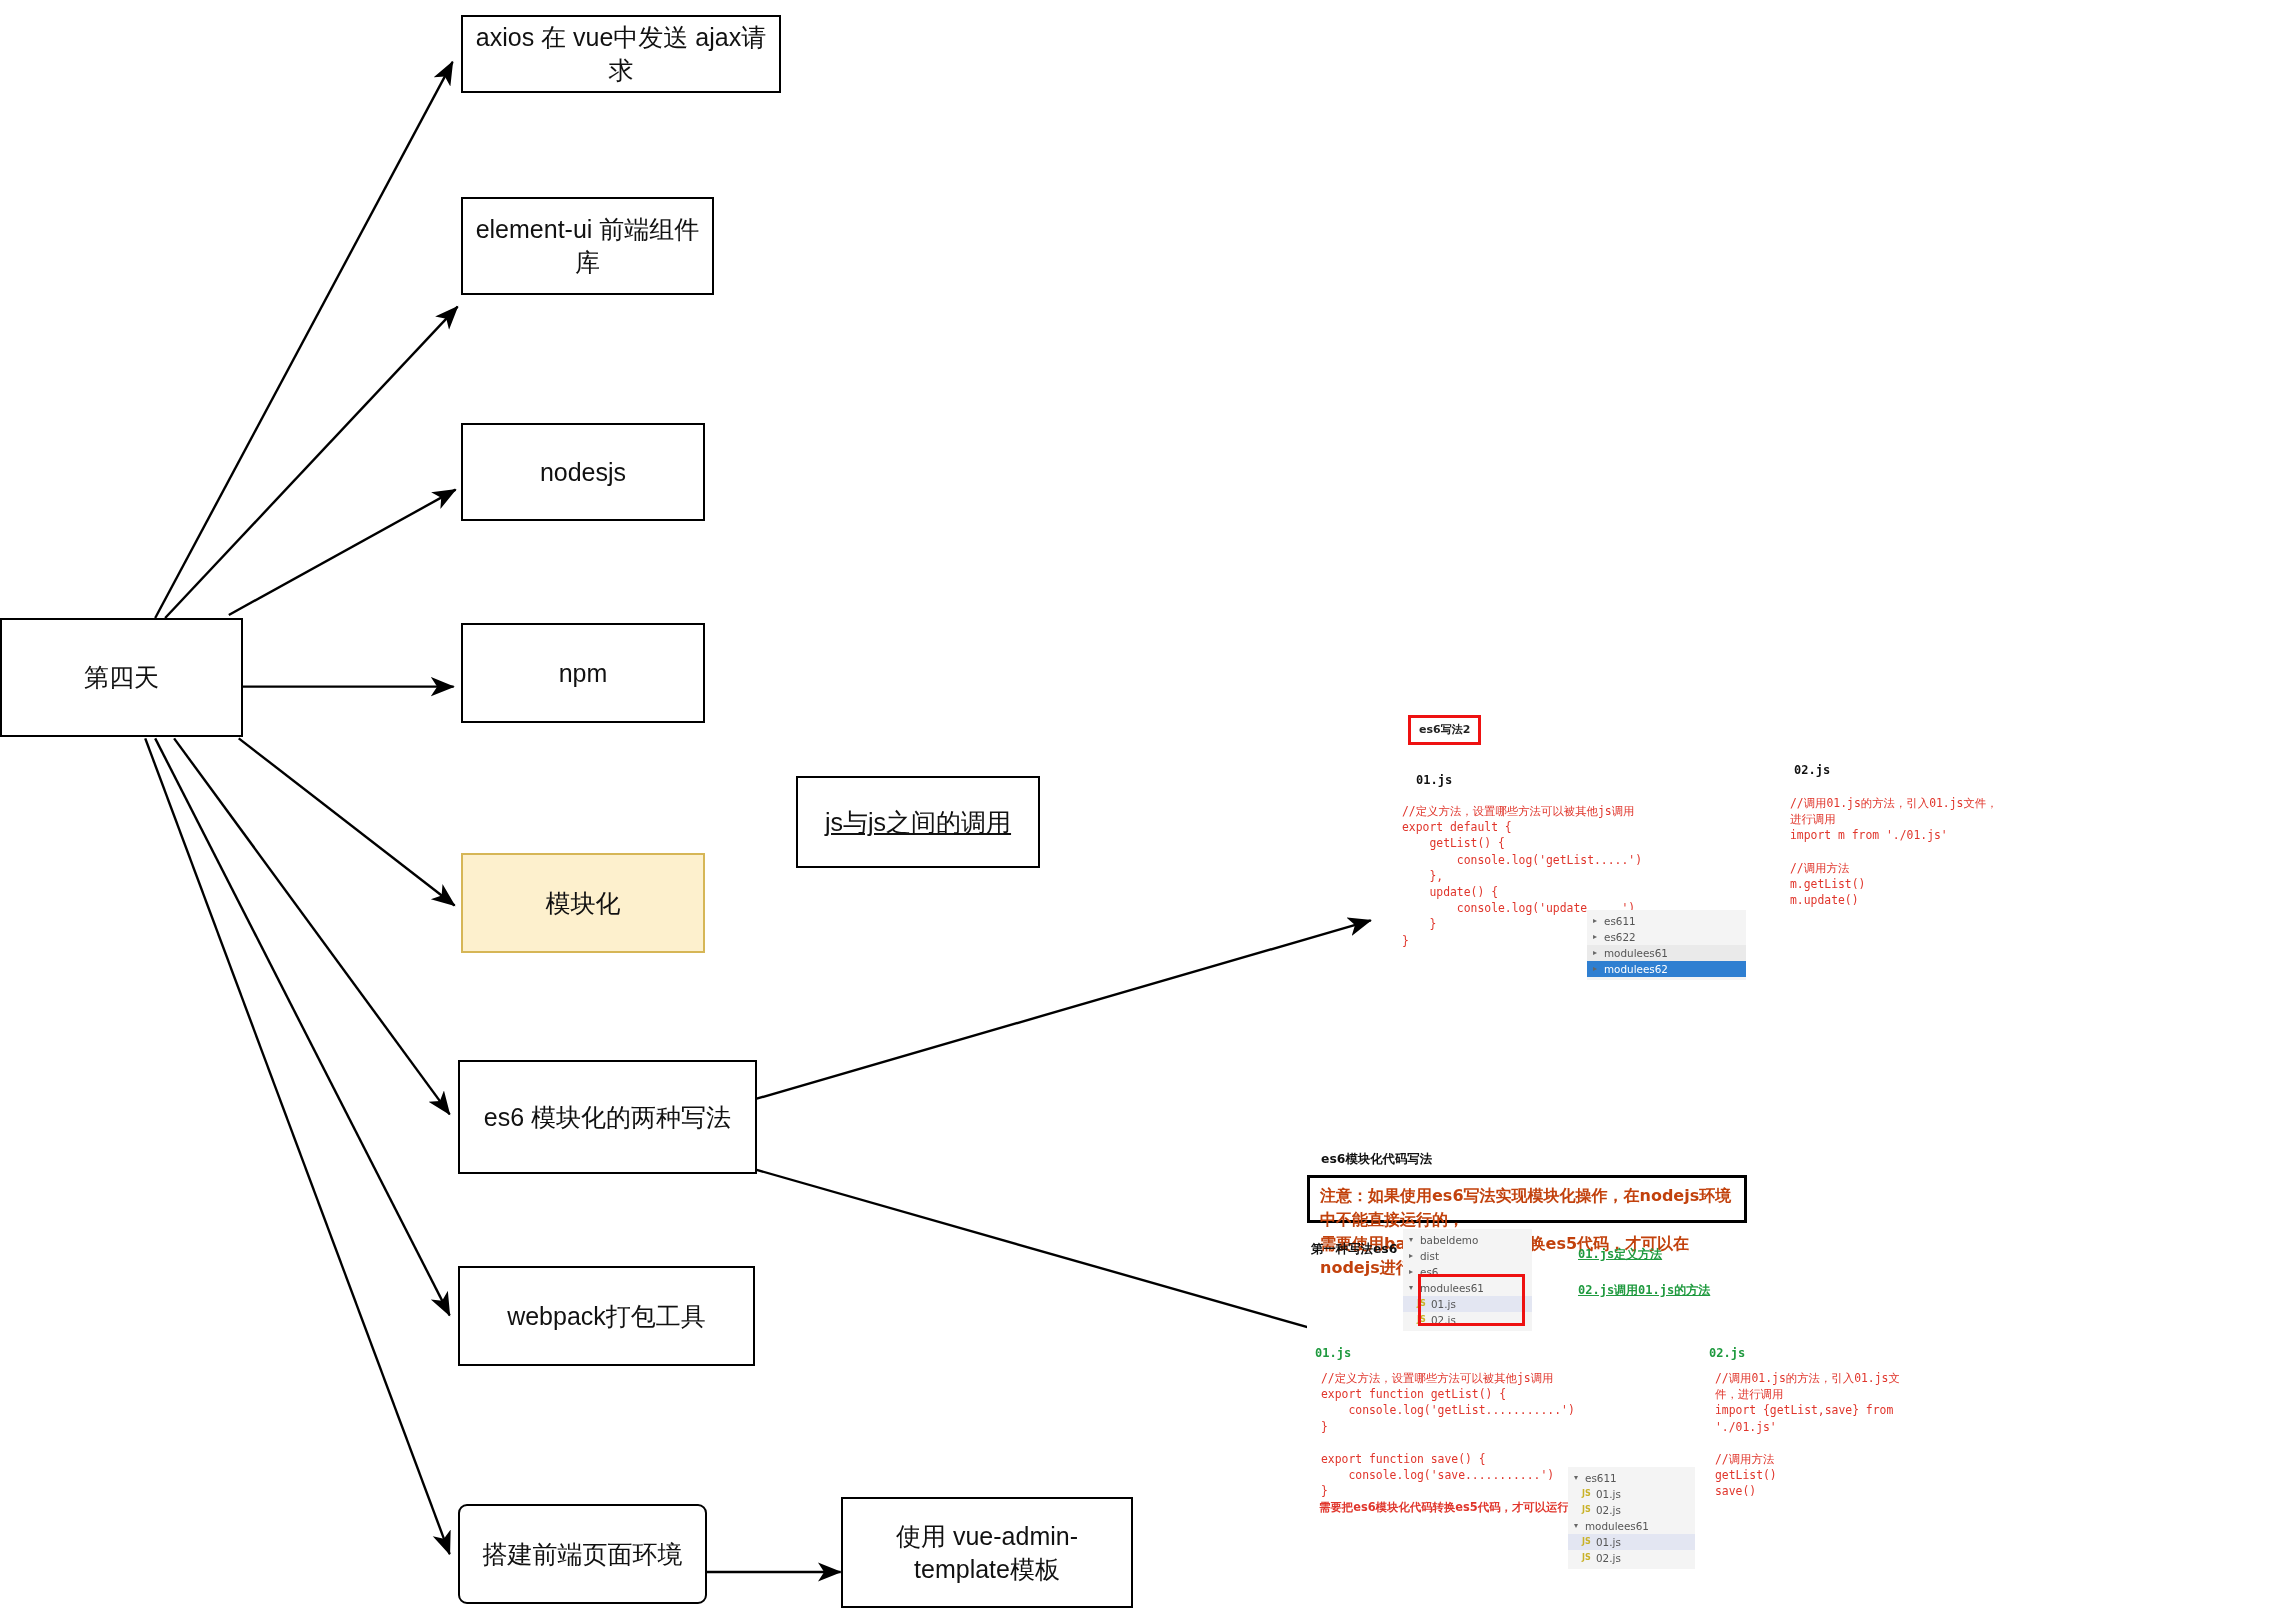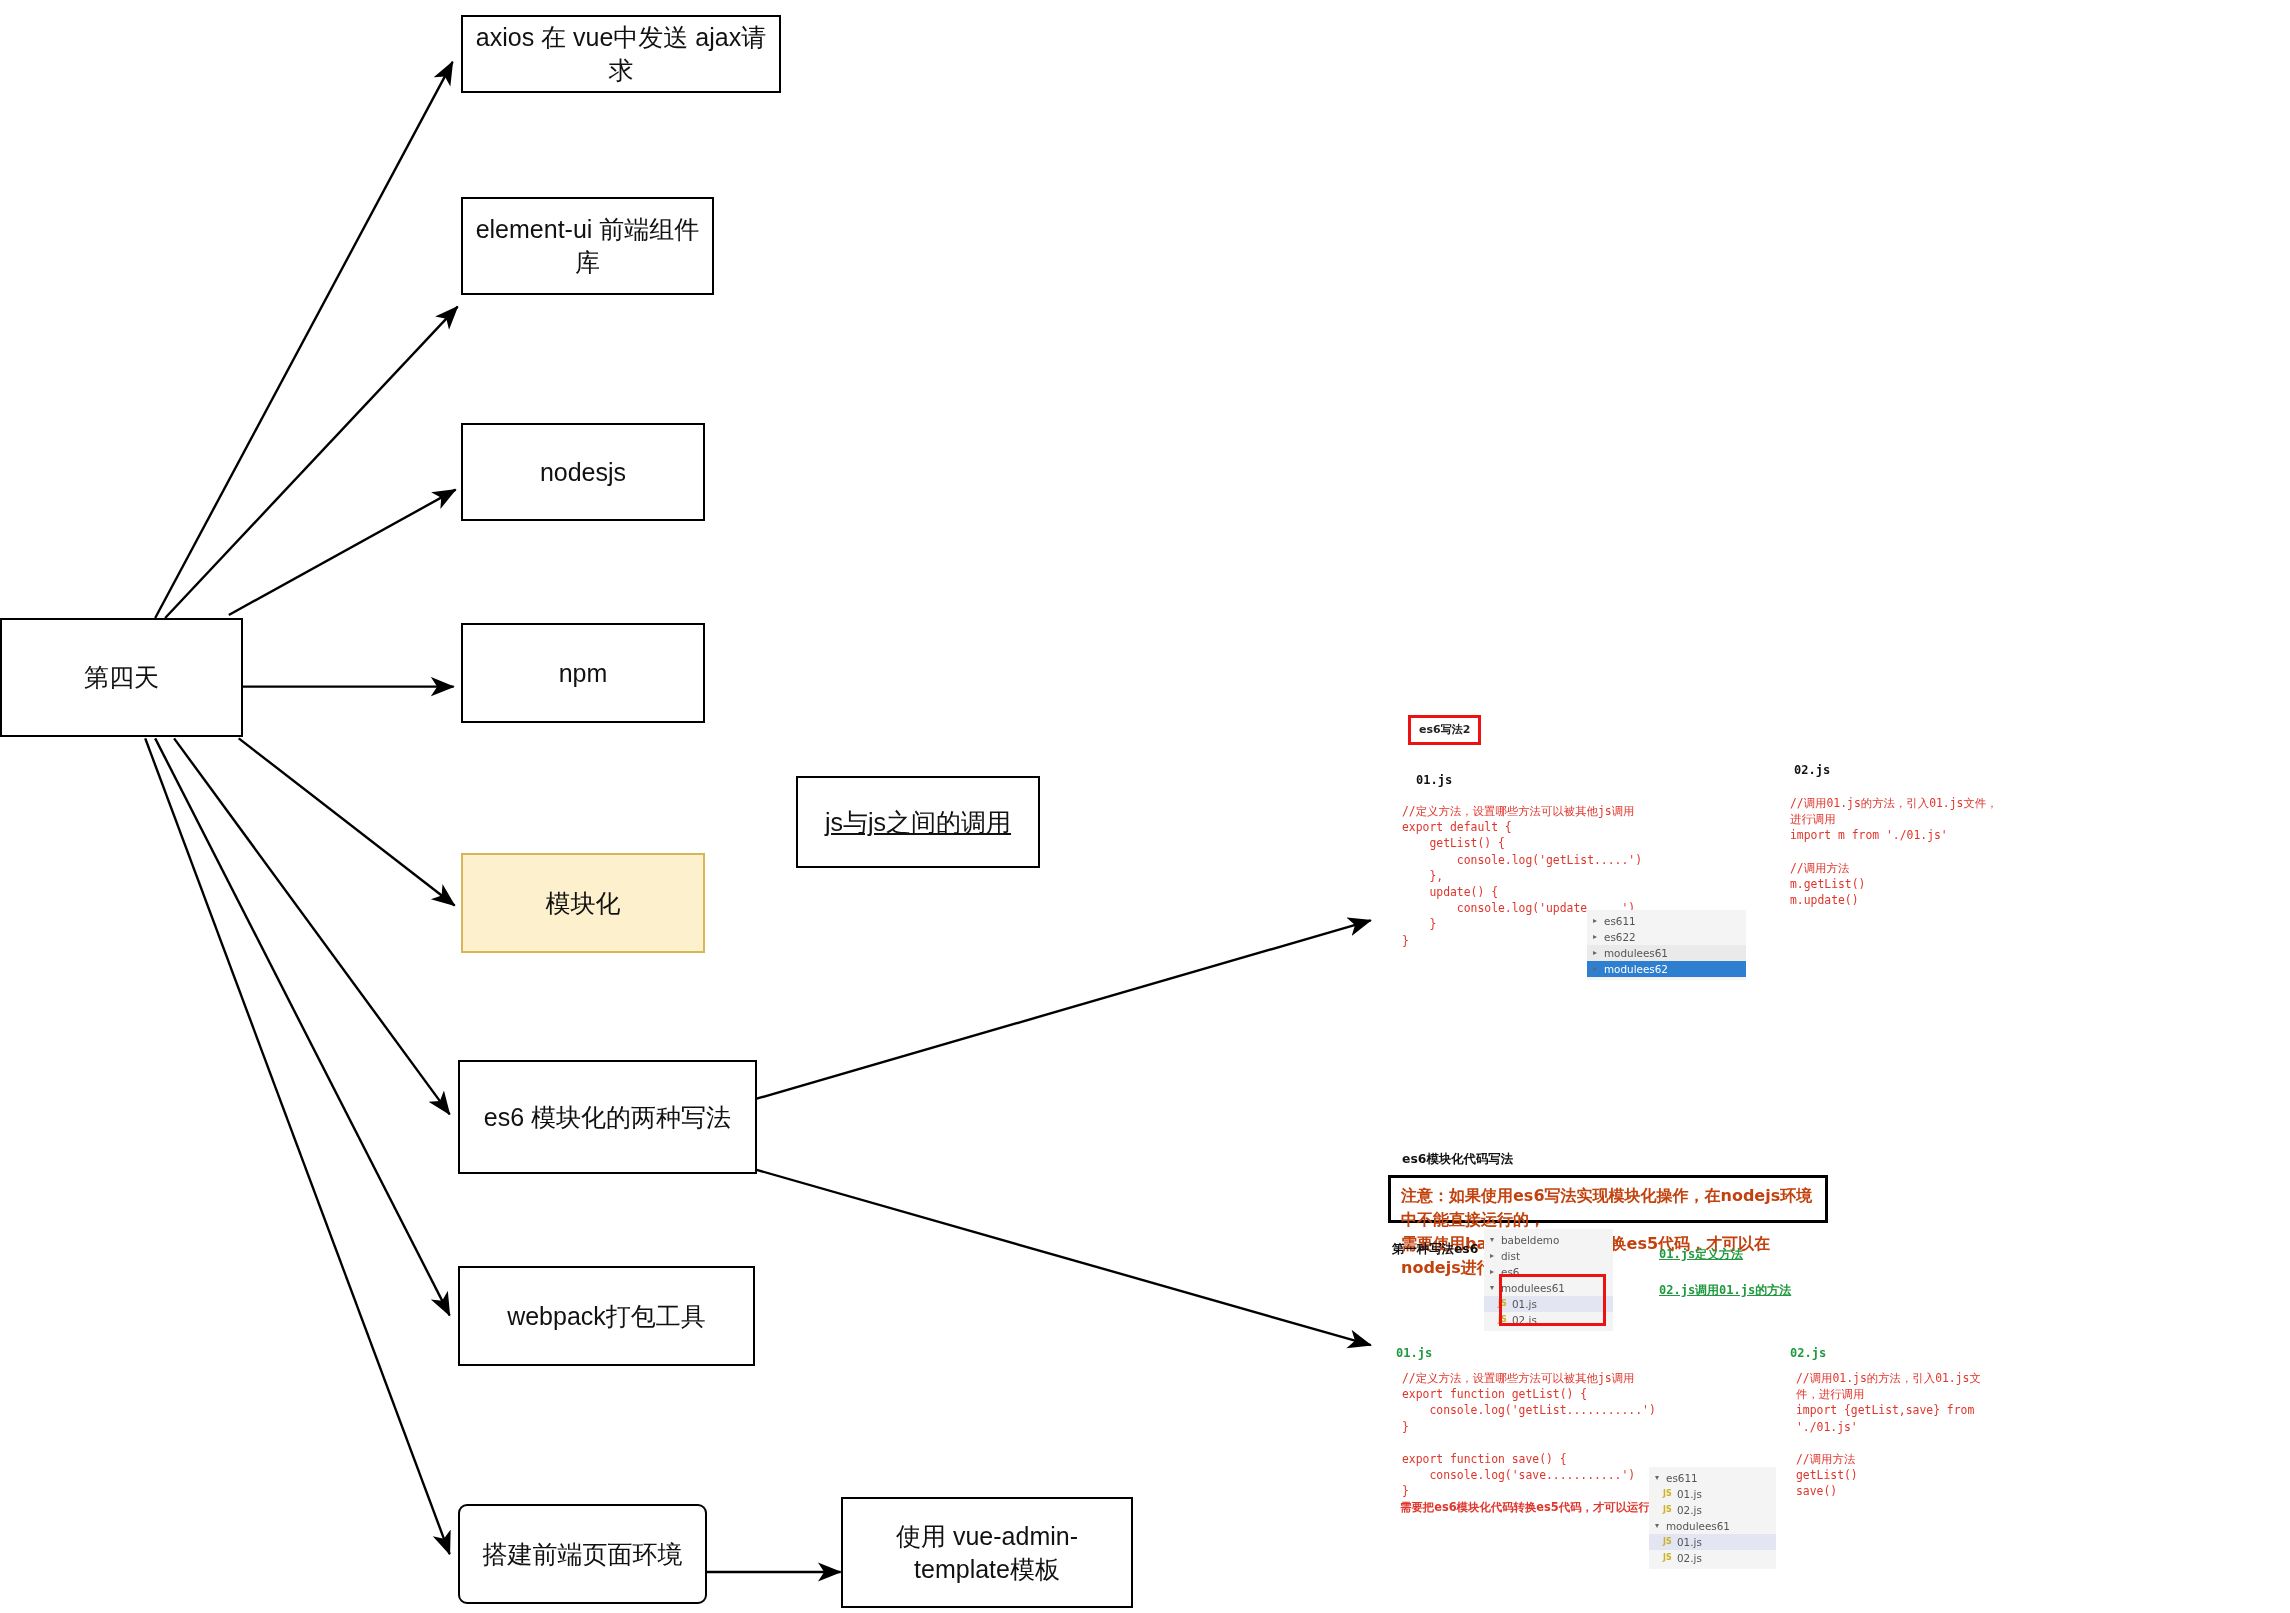--- a/index.html
+++ b/index.html
@@ -273,21 +273,21 @@
           <span class="caret">▸</span>
           <span class="nm">modulees61</span>
         </div>
         <div class="row sel">
           <span class="caret">▸</span>
           <span class="nm">modulees62</span>
         </div>
       </div>
   </div>
 
-  <div class="shot" style="left:1388px; top:1149px; width:826px; height:448px;">
+  <div class="shot" style="left:1307px; top:1149px; width:826px; height:448px;">
 
     <div class="hdr-black" style="left:14px; top:2px;">es6模块化代码写法</div>
 
     <div class="warnbox" style="left:0px; top:26px; width:440px; height:48px;">
       <div class="wtext">注意：如果使用es6写法实现模块化操作，在nodejs环境中不能直接运行的，
 需要使用babel把es6代码转换es5代码，才可以在nodejs进行运行</div>
     </div>
 
     <div class="hdr-black" style="left:4px; top:92px;">第一种写法es6</div>
 

